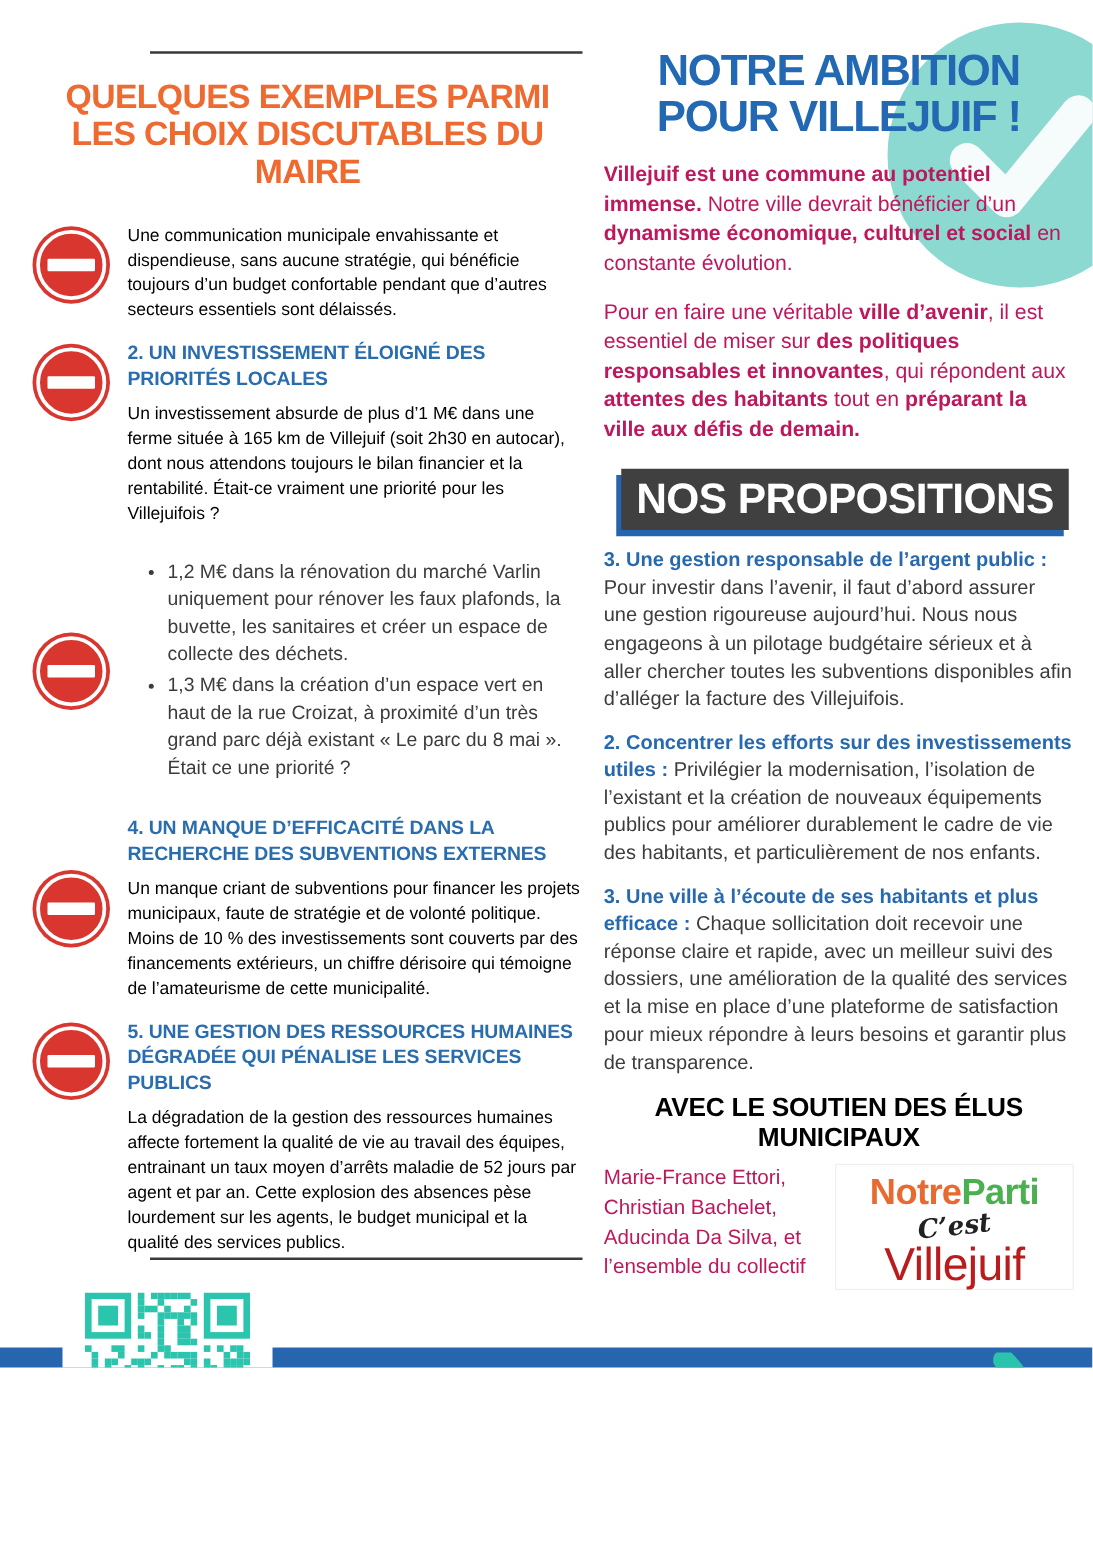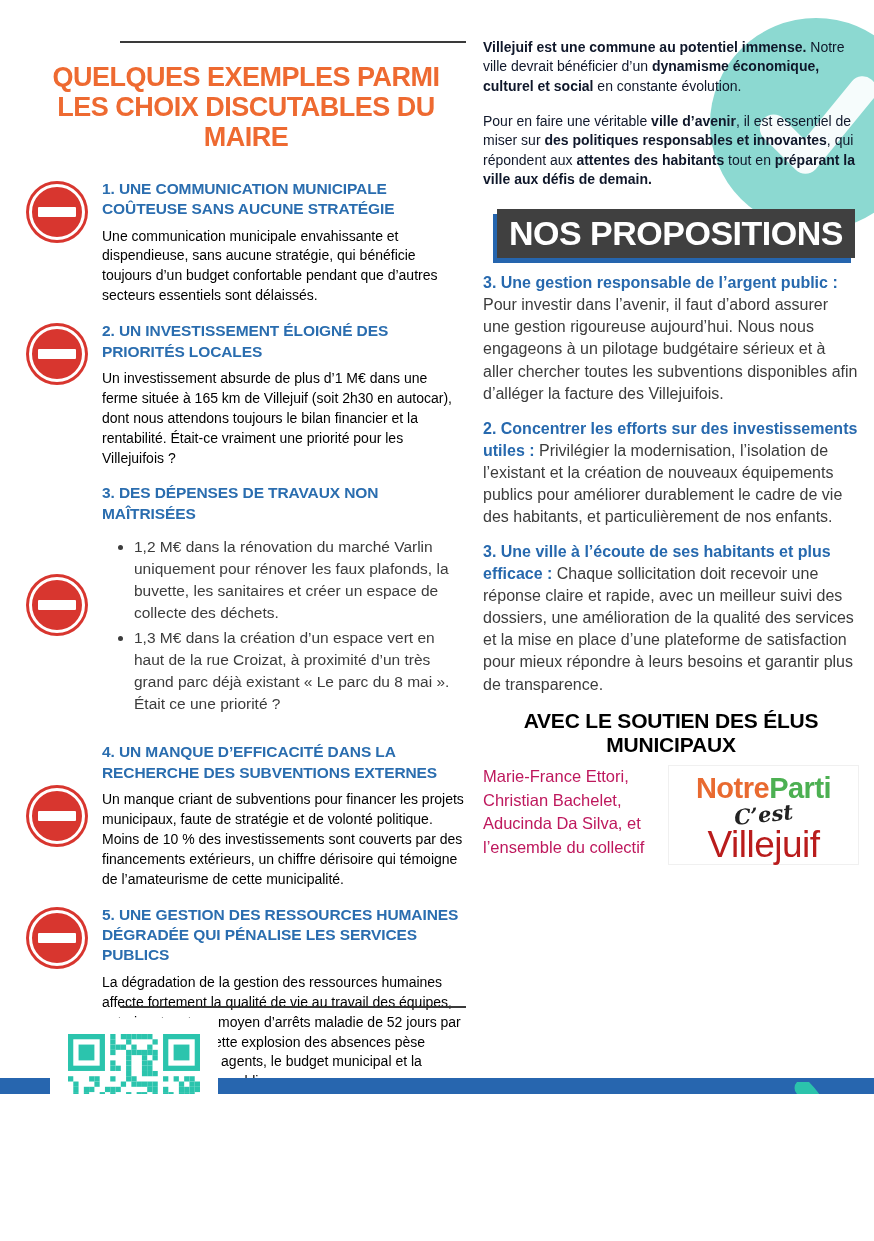--- a/index.html
+++ b/index.html
@@ -23,21 +23,21 @@
   .no-entry::after{content:"";position:absolute;left:12px;right:12px;top:26px;height:10px;background:#ffffff;border-radius:1px;}
   .sec-heading{color:#2a6daf;font-weight:700;font-size:15.5px;line-height:1.32;margin:0 0 7px 0;letter-spacing:-0.1px;}
   .sec-body{color:#000000;font-size:14px;line-height:1.42;margin:0;}
   .sec-bullets{color:#3c3c3c;font-size:15.5px;line-height:1.42;margin:12px;padding-left:20px;}
   .sec-bullets li{margin-bottom:3px;}
 
   
   .col-right{position:absolute;left:483px;top:38px;width:376px;}
   .check-circle{position:absolute;width:212px;height:212px;right:-48px;top:18px;border-radius:50%;background:#8cd9d1;z-index:0;}
   .ambition-title{position:relative;z-index:1;color:#2268b2;font-weight:800;font-size:35px;line-height:1.06;text-align:center;letter-spacing:-1px;margin:0 0 16px 0;}
-  .ambition-p{position:relative;z-index:1;color:#0f172a;font-size:14px;line-height:1.38;margin:0 0 16px 0;}
+  .ambition-p{position:relative;z-index:1;color:#be185d;font-size:17px;line-height:1.38;margin:0 0 16px 0;}
   .ambition-p b{font-weight:700;}
   .banner{display:inline-block;background:#404040;color:#ffffff;font-weight:800;font-size:34px;letter-spacing:-0.5px;line-height:1;padding:7px 12px 8px 12px;margin:4px 0 14px 14px;box-shadow:-4px 5px 0 #2565ae;}
   .prop{margin:0 0 13px 0;font-size:16px;line-height:1.38;color:#3c3c3c;}
   .prop .lead{color:#2769ae;font-weight:700;}
   .support{margin-top:10px;}
   .support-heading{color:#000000;font-weight:800;font-size:21px;letter-spacing:-0.2px;text-align:center;margin:0 0 8px 0;}
   .support-row{display:flex;align-items:flex-start;gap:8px;}
   .support-names{color:#be185d;font-size:16.5px;line-height:1.45;width:178px;}
   .logo-box{background:#ffffff;border:1px solid #f0f0f0;width:186px;text-align:center;padding:8px 2px 1px 2px;}
   .logo-line1{font-size:29px;font-weight:800;letter-spacing:-0.5px;line-height:1;}
@@ -67,41 +67,39 @@
     <h1 class="title-orange">
       <span>QUELQUES EXEMPLES PARMI</span><br>
       <span>LES CHOIX DISCUTABLES DU MAIRE</span>
     </h1>
 
     <div class="section">
       <div class="sign-wrap align-top">
           <div class="no-entry"></div>
         </div>
       <div>
-        <h3 class="sec-heading">1. UNE COMMUNICATION MUNICIPALE COÛTEUSE SANS AUCUNE STRATÉGIE</h3>
         <p class="sec-body">Une communication municipale envahissante et dispendieuse, sans aucune stratégie, qui bénéficie toujours d’un budget confortable pendant que d’autres secteurs essentiels sont délaissés.</p>
       </div>
     </div>
 
     <div class="section">
       <div class="sign-wrap align-top">
           <div class="no-entry"></div>
         </div>
       <div>
         <h3 class="sec-heading">2. UN INVESTISSEMENT ÉLOIGNÉ DES PRIORITÉS LOCALES</h3>
         <p class="sec-body">Un investissement absurde de plus d’1 M€ dans une ferme située à 165 km de Villejuif (soit 2h30 en autocar), dont nous attendons toujours le bilan financier et la rentabilité. Était-ce vraiment une priorité pour les Villejuifois ?</p>
       </div>
     </div>
 
     <div class="section">
       <div class="sign-wrap align-center">
           <div class="no-entry"></div>
         </div>
       <div>
-        <h3 class="sec-heading">3. DES DÉPENSES DE TRAVAUX NON MAÎTRISÉES</h3>
         <ul class="sec-bullets">
           <li>1,2 M€ dans la rénovation du marché Varlin uniquement pour rénover les faux plafonds, la buvette, les sanitaires et créer un espace de collecte des déchets.</li>
           <li>1,3 M€ dans la création d’un espace vert en haut de la rue Croizat, à proximité d’un très grand parc déjà existant « Le parc du 8 mai ». Était ce une priorité ?</li>
         </ul>
       </div>
     </div>
 
     <div class="section">
       <div class="sign-wrap align-center">
           <div class="no-entry"></div>
@@ -123,20 +121,24 @@
     </div>
   </div>
 
   <div class="check-circle">
     <svg viewBox="0 0 100 100" width="212" height="212">
       <path d="M30 52 L45 67 L72 34" fill="none" stroke="rgba(255,255,255,0.92)" stroke-width="13" stroke-linecap="round" stroke-linejoin="round"></path>
     </svg>
   </div>
 
   <div class="col-right">
+    <h2 class="ambition-title">
+      <span>NOTRE AMBITION</span><br>
+      <span>POUR VILLEJUIF !</span>
+    </h2>
 
     <p class="ambition-p"><b>Villejuif est une commune au potentiel immense.</b><span> Notre ville devrait bénéficier d’un </span><b>dynamisme économique, culturel et social</b><span> en constante évolution.</span></p>
 
     <p class="ambition-p"><span>Pour en faire une véritable </span><b>ville d’avenir</b><span>, il est essentiel de miser sur </span><b>des politiques responsables et innovantes</b><span>, qui répondent aux </span><b>attentes des habitants</b><span> tout en </span><b>préparant la ville aux défis de demain.</b></p>
 
     <div class="banner">NOS PROPOSITIONS</div>
 
     <p class="prop"><span class="lead">3. Une gestion responsable de l’argent public : </span><span>Pour investir dans l’avenir, il faut d’abord assurer une gestion rigoureuse aujourd’hui. Nous nous engageons à un pilotage budgétaire sérieux et à aller chercher toutes les subventions disponibles afin d’alléger la facture des Villejuifois.</span></p>
 
     <p class="prop"><span class="lead">2. Concentrer les efforts sur des investissements utiles : </span><span>Privilégier la modernisation, l’isolation de l’existant et la création de nouveaux équipements publics pour améliorer durablement le cadre de vie des habitants, et particulièrement de nos enfants.</span></p>

